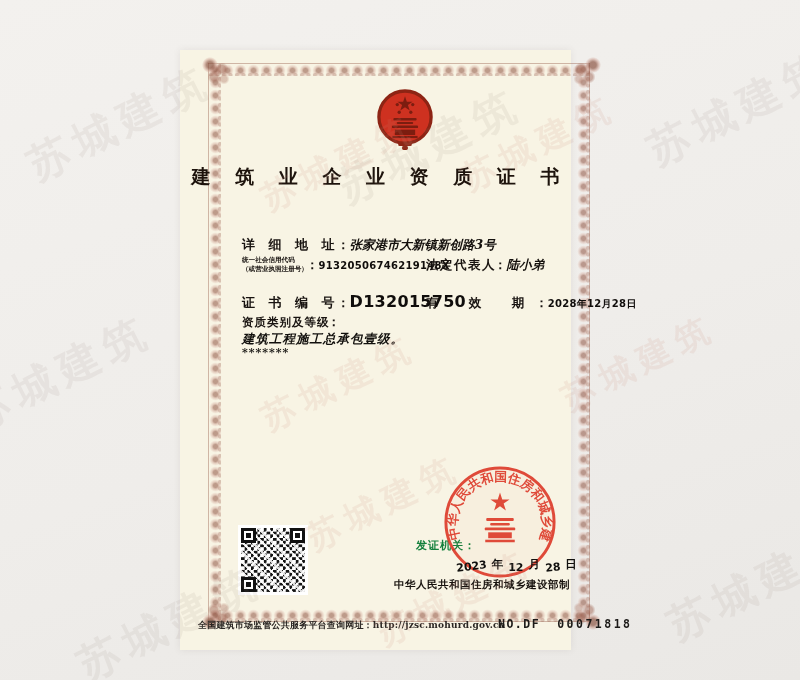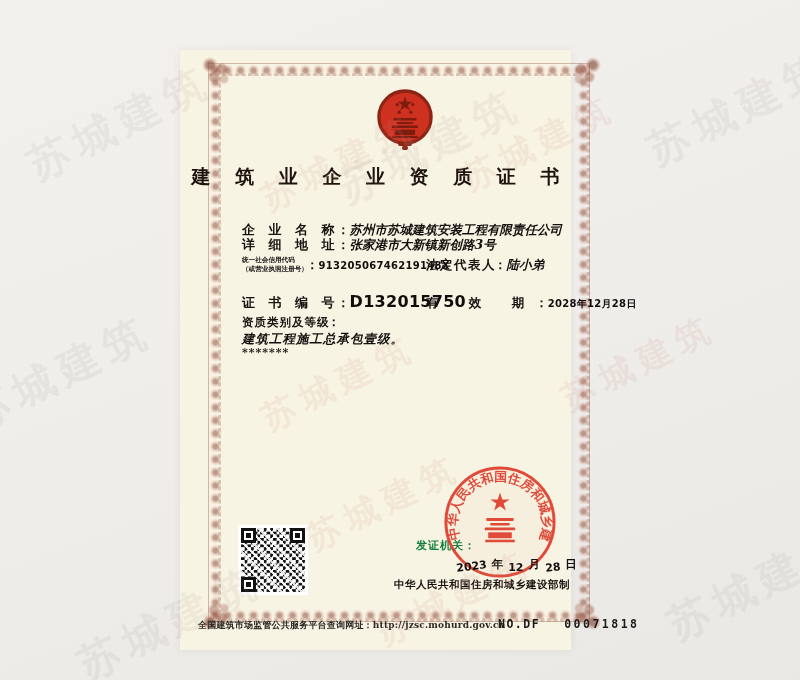--- a/index.html
+++ b/index.html
@@ -91,21 +91,21 @@
   .n-month { transform:translateY(2.5px); }
   .n-day { transform:rotate(-6deg) translateY(3px); }
   .date-row .unit { margin:0 1px; }
   .made-by { position:absolute; left:214px; top:528px; width:200px; 
              font-weight:bold; font-size:10.5px; letter-spacing:0.5px; color:#17120e; }
 
   .footer-url { position:absolute; left:18px; top:569px; font-weight:bold; font-size:9px;
                 color:#2a2623; letter-spacing:0.2px; }
   .serial { position:absolute; left:318px; top:567px; font-family:"DejaVu Sans Mono","Liberation Mono",monospace;
             font-weight:bold; font-size:11.5px; letter-spacing:1.5px; color:#1c1a18; white-space:nowrap; }
-  .serial .sn { margin-left:24px; letter-spacing:2.5px;text-align:right; }
+  .serial .sn { margin-left:17px; letter-spacing:2.5px;text-align:right; }
 </style>
 </head>
 <body>
 
 <div class="stage">
 
   <div class="paper">
 
     <div class="lace-top"></div>
     <div class="lace-bottom"></div>
@@ -130,23 +130,20 @@
         <rect x="18" y="31" width="24" height="2.6" rx="1"></rect>
         <rect x="21.5" y="35" width="17" height="2.2" rx="1"></rect>
         <rect x="16.5" y="38.8" width="27" height="2.6" rx="1"></rect>
         <rect x="19.5" y="43" width="21" height="5.5"></rect>
         <rect x="17" y="49.5" width="26" height="2.2"></rect>
       </g>
     </svg>
 
     <div class="cert-title">建 筑 业 企 业 资 质 证 书</div>
 
-    <div class="row" style="top:169px">
-      <span class="lab">企 业 名 称</span><span class="colon">：</span><span class="val">苏州市苏城建筑安装工程有限责任公司</span>
-    </div>
 
     <div class="row" style="top:184px">
       <span class="lab">详 细 地 址</span><span class="colon">：</span><span class="val">张家港市大新镇新创路3号</span>
     </div>
 
     <div class="row" style="top:204px;height:20px">
       <span class="mini-lab">
         <div>统一社会信用代码</div>
         <div>（或营业执照注册号）</div>
       </span><span class="colon">：</span><span class="val-num">91320506746219148X</span>

